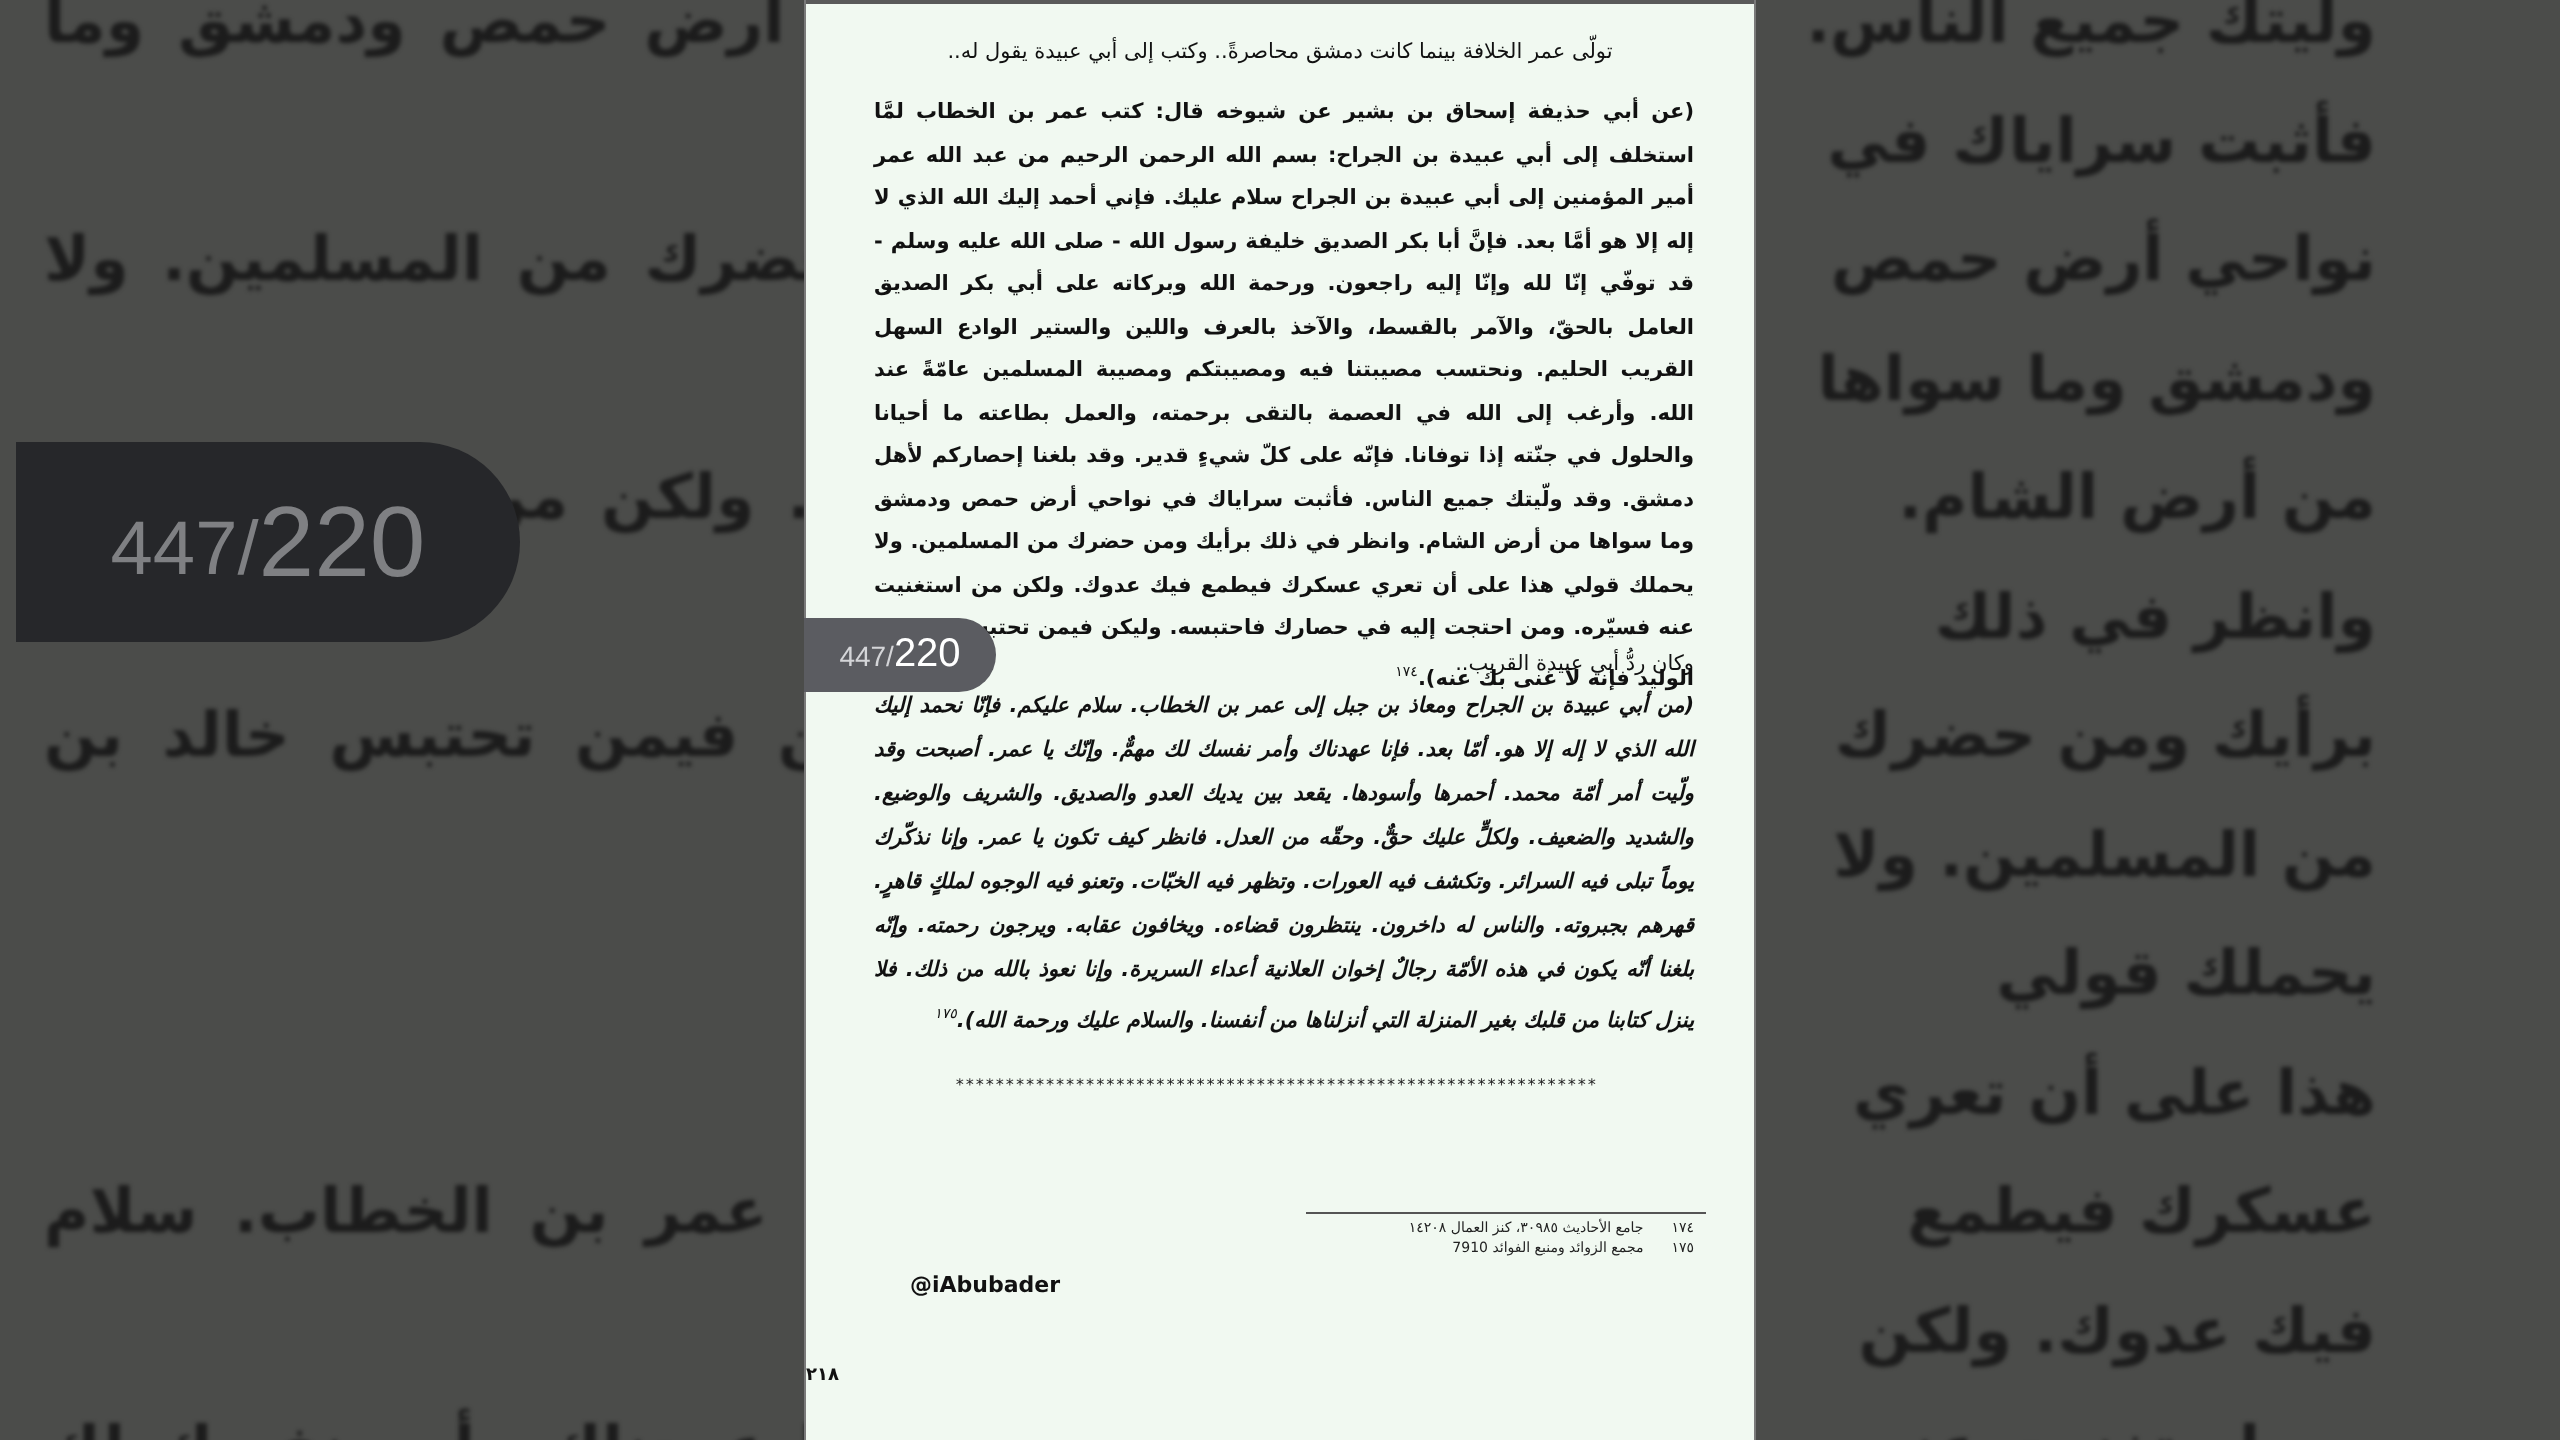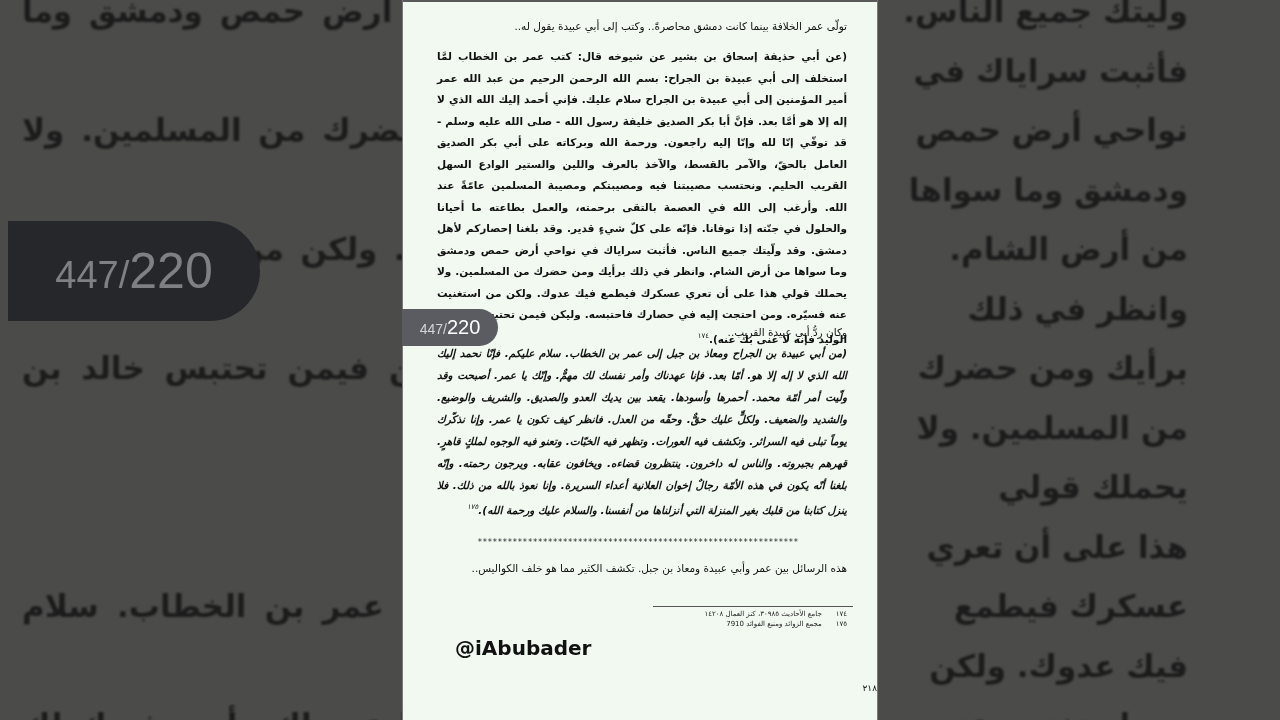--- a/index.html
+++ b/index.html
@@ -39,21 +39,21 @@
     background: #f1f9f1;
     border-left: 1px solid #7a7a7a; border-right: 1px solid #7a7a7a;
   }
   .page-topline { position: absolute; left: 0; right: 0; top: 0; height: 2px; background: #5a5a5a; }
 
   .txt {
     position: absolute; direction: rtl; color: #111;
     font-family: "DejaVu Sans", sans-serif;
   }
   .intro {
-    right: 30px; left: 30px; top: 16px; font-size: 10.5px; line-height: 20px;
+    right: 30px; left: 30px; top: 16px; font-size: 10.5px; line-height: 20px; text-align: center;
   }
   .letter1 {
     right: 30px; left: 34px; top: 46px; font-size: 10.5px; font-weight: bold;
     line-height: 21.5px; text-align: justify; text-align-last: right;
   }
   .fn-mark { font-size: 7px; vertical-align: super; font-weight: normal; }
   .reply-intro {
     right: 30px; left: 30px; top: 322px; font-size: 10.5px; line-height: 20px;
   }
   .letter2 {
@@ -67,25 +67,25 @@
   }
   .closing {
     right: 30px; left: 34px; top: 558px; font-size: 10.5px; line-height: 20px;
     text-align: justify; text-align-last: right;
   }
   .fn-rule { position: absolute; left: 250px; top: 606px; width: 200px; height: 1px; background: #555; }
   .footnotes { right: 30px; left: 200px; top: 609px; font-size: 7px; line-height: 10px; color: #222; }
   .footnotes .fn-row { display: flex; gap: 14px; }
   .watermark {
     position: absolute; left: 52px; top: 636px; font-family: "DejaVu Sans", sans-serif;
-    font-weight: bold; font-size: 20px; color: #111; direction: ltr;
+    font-weight: bold; font-size: 11px; color: #111; direction: ltr;
   }
   .page-number {
-    position: absolute; left: 0; right: 0; top: 683px; text-align: right;
-    font-size: 9px; color: #111; font-weight: normal; padding-left: 12px;
+    position: absolute; left: 0; right: 0; top: 683px; text-align: left;
+    font-size: 9px; color: #111; font-weight: bold;
   }
 
   
   .badge {
     position: absolute; left: 402px; top: 309px; width: 96px; height: 37px;
     background: #5b5c61; border-radius: 0 19px 19px 0;
     display: flex; align-items: baseline; justify-content: center; padding-top: 7px;
     color: #e8e8ea; font-family: "Liberation Sans", sans-serif;
   }
   .badge .total { font-size: 14px; color: #d4d5d8; }
@@ -133,21 +133,20 @@
   </div>
 
   <div class="txt reply-intro">وكان ردُّ أبي عبيدة القريب..</div>
 
   <div class="txt letter2">
     <span>(من أبي عبيدة بن الجراح ومعاذ بن جبل إلى عمر بن الخطاب. سلام عليكم. فإنّا نحمد إليك الله الذي لا إله إلا هو. أمّا بعد. فإنا عهدناك وأمر نفسك لك مهمٌّ. وإنّك يا عمر. أصبحت وقد ولّيت أمر أمّة محمد. أحمرها وأسودها. يقعد بين يديك العدو والصديق. والشريف والوضيع. والشديد والضعيف. ولكلٍّ عليك حقٌّ. وحقّه من العدل. فانظر كيف تكون يا عمر. وإنا نذكّرك يوماً تبلى فيه السرائر. وتكشف فيه العورات. وتظهر فيه الخبّات. وتعنو فيه الوجوه لملكٍ قاهرٍ. قهرهم بجبروته. والناس له داخرون. ينتظرون قضاءه. ويخافون عقابه. ويرجون رحمته. وإنّه بلغنا أنّه يكون في هذه الأمّة رجالٌ إخوان العلانية أعداء السريرة. وإنا نعوذ بالله من ذلك. فلا ينزل كتابنا من قلبك بغير المنزلة التي أنزلناها من أنفسنا. والسلام عليك ورحمة الله).</span><span class="fn-mark">١٧٥</span>
   </div>
 
   <div class="stars">****************************************************************</div>
 
-  <div class="txt closing">هذه الرسائل بين عمر وأبي عبيدة ومعاذ بن جبل. تكشف الكثير مما هو خلف الكواليس..</div>
 
   <div class="fn-rule"></div>
   <div class="txt footnotes">
     <div class="fn-row">
       <span>١٧٤</span>
       <span>جامع الأحاديث ٣٠٩٨٥، كنز العمال ١٤٢٠٨</span>
     </div>
     <div class="fn-row">
       <span>١٧٥</span>
       <span>مجمع الزوائد ومنبع الفوائد 7910</span>

